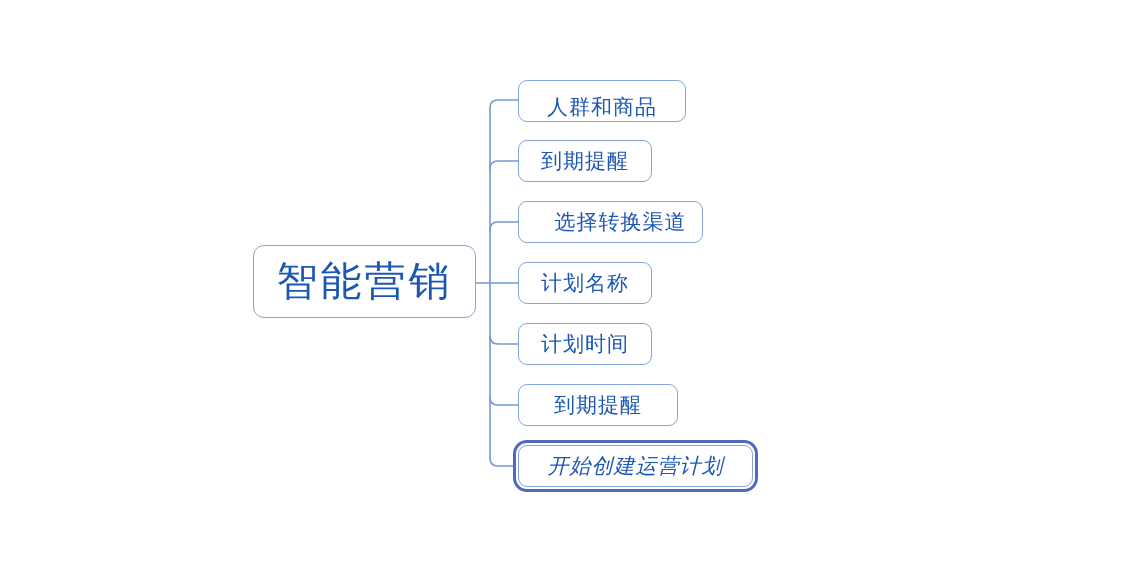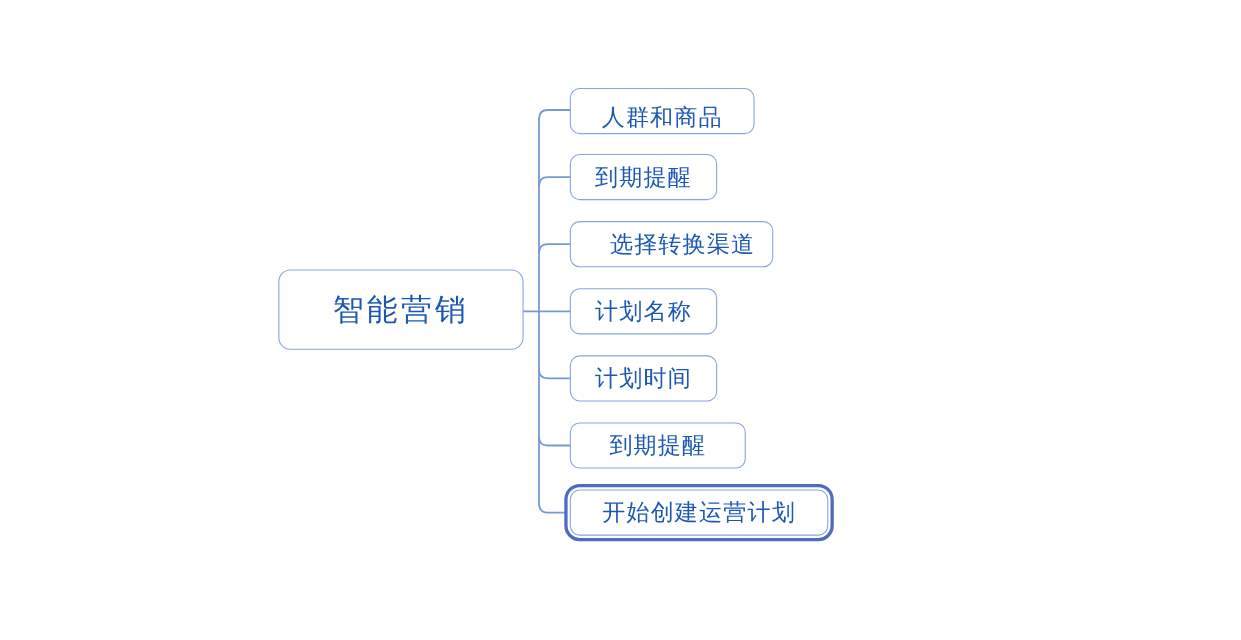--- a/index.html
+++ b/index.html
@@ -35,21 +35,21 @@
     color: #1d57b4;
     white-space: nowrap;
     cursor: default;
   }
   .root-node {
     left: 253px;
     top: 245px;
     width: 223px;
     height: 73px;
     border-radius: 11px;
-    font-size: 28px;
+    font-size: 41px;
     letter-spacing: 3px;
   }
   .topic-node {
     left: 518px;
     height: 42px;
     font-size: 21px;
     letter-spacing: 1px;
   }
   .topic-node.selected {
     box-shadow: 0 0 0 2px #ffffff, 0 0 0 5px #4f6abf;
@@ -86,17 +86,17 @@
       </div>
       <div class="node topic-node" style="top: 262px; width: 134px; height: 42px;">
         <span>计划名称</span>
       </div>
       <div class="node topic-node" style="top: 323px; width: 134px; height: 42px;">
         <span>计划时间</span>
       </div>
       <div class="node topic-node" style="top: 384px; width: 160px; height: 42px;">
         <span>到期提醒</span>
       </div>
-      <div class="node topic-node selected" style="top: 445px; width: 235px; height: 42px;">
+      <div class="node topic-node selected" style="top: 445px; width: 235px; height: 42px; font-style: italic;">
         <span>开始创建运营计划</span>
       </div>
     </div>
 </div>
 
 </body></html>

